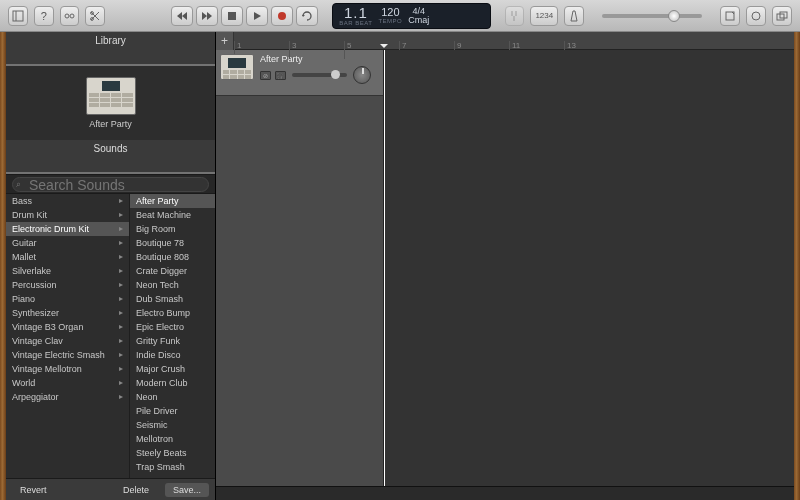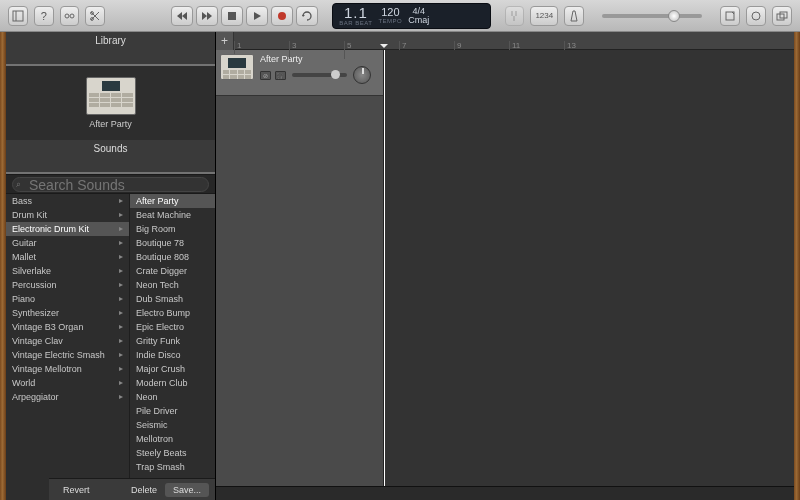--- a/index.html
+++ b/index.html
@@ -40,21 +40,21 @@
 .search input { width: 100%; height: 15px; border-radius: 8px; border: 1px solid #444; background: #333; color: #999; font-size: 14px; padding: 0 16px; outline: none; }
 .search-wrap { position: relative; }
 .search-wrap .mag { position: absolute; left: 4px; top: 2px; color: #777; font-size: 9px; }
 .lists { flex: 1; display: flex; min-height: 0; overflow: hidden; }
 .cat-list, .preset-list { overflow: hidden; }
 .cat-list { width: 124px; border-right: 1px solid #1e1e1e; }
 .preset-list { flex: 1; }
 .li { height: 14px; line-height: 14px; padding: 0 6px; color: #c8c8c8; font-size: 9px; display: flex; justify-content: space-between; align-items: center; cursor: pointer; white-space: nowrap; overflow: hidden; }
 .li.sel { background: #555; color: #fff; }
 .li .chev { color: #888; font-size: 8px; }
-.lib-footer { height: 22px; background: #3a3a3a; display: flex; align-items: center; padding: 0 6px; gap: 0; border-top: 1px solid #1a1a1a; margin-left: 43px; }
+.lib-footer { height: 22px; background: #3a3a3a; display: flex; align-items: center; padding: 0 6px; gap: 8px; border-top: 1px solid #1a1a1a; }
 .fbtn { font-size: 9px; color: #ddd; padding: 2px 8px; cursor: pointer; }
 .fbtn.primary { background: #555; border-radius: 3px; }
 
 
 .arrange { flex: 1; display: flex; flex-direction: column; background: #3b3b3b; min-width: 0; }
 .trk-toolbar { height: 18px; background: #444; border-bottom: 1px solid #222; display: flex; align-items: center; }
 .plus { width: 18px; height: 18px; background: #555; color: #ccc; display: flex; align-items: center; justify-content: center; font-size: 12px; border-right: 1px solid #333; cursor: pointer; }
 .ruler { flex: 1; background: #393939; position: relative; font-size: 8px; color: #888; }
 .ruler .tick { position: absolute; top: 0; height: 18px; border-left: 1px solid #555; padding-left: 2px; line-height: 10px; }
 .arr-body { flex: 1; display: flex; min-height: 0; }

